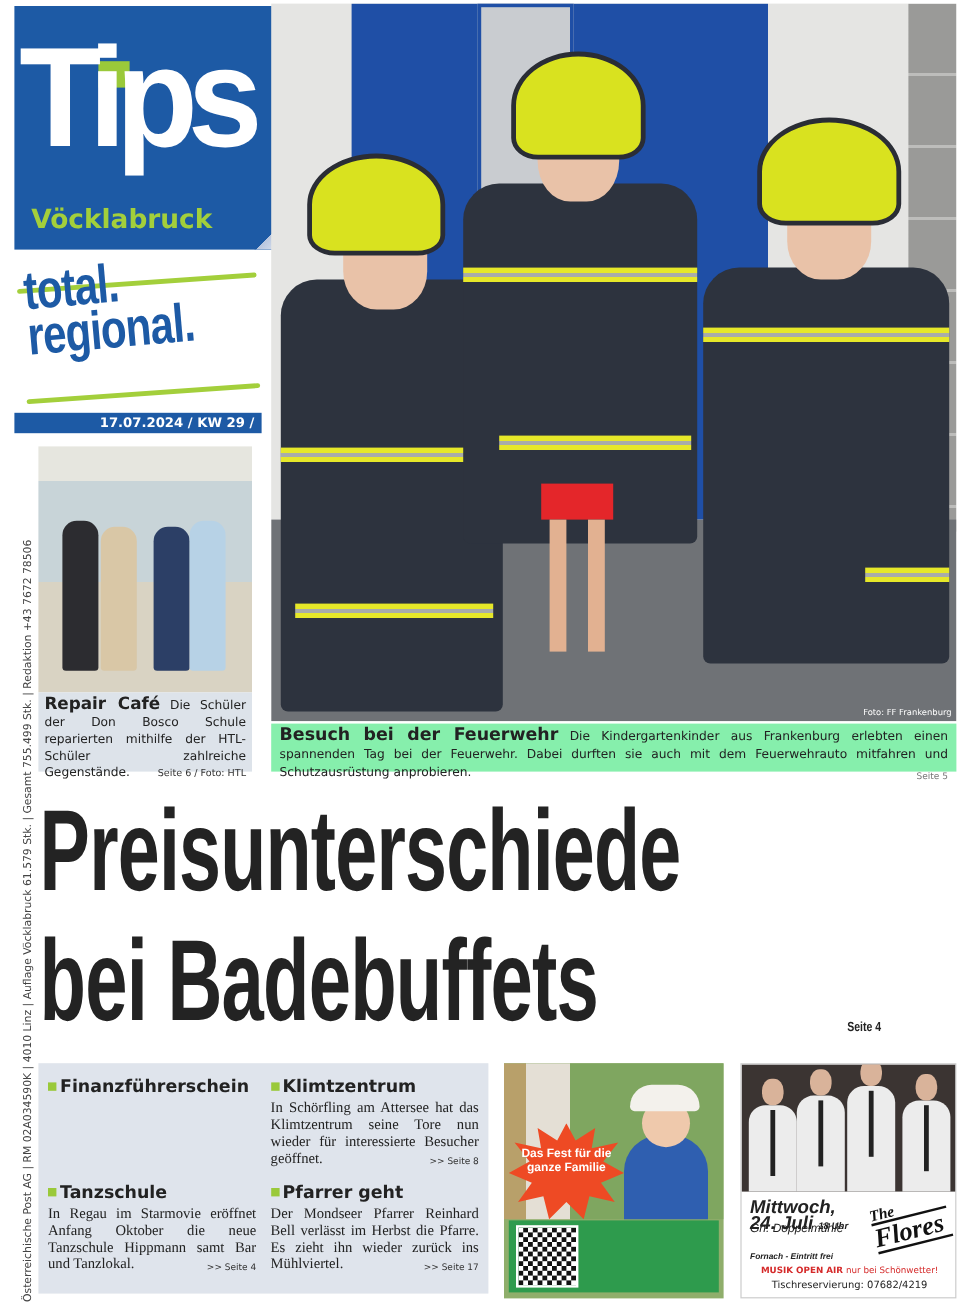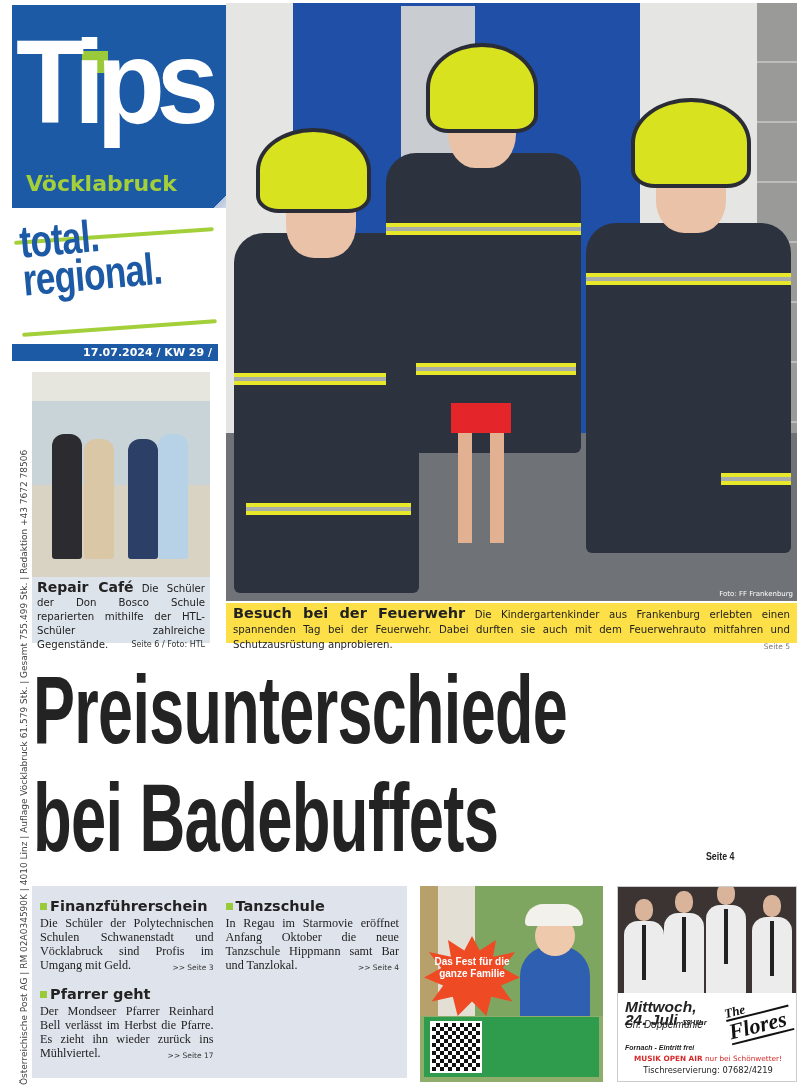--- a/index.html
+++ b/index.html
@@ -39,21 +39,21 @@
   .main-photo .door-glass { position: absolute; left: 172px; top: 0; width: 80px; height: 185px; background: #c9ccd0; border: 3px solid #1f4fa6; }
   .main-photo .floor { position: absolute; left: 0; top: 430px; width: 571px; height: 168px; background: #6f7276; }
   .main-photo .wallright { position: absolute; right: 0; top: 0; width: 40px; height: 440px; background: repeating-linear-gradient(180deg, #9a9a98 0 58px, #bdbdbb 58px 60px); }
   .kid { position: absolute; }
   .kid .helmet { position: absolute; background: #d9e21f; border-radius: 50% 50% 20% 20%; border: 4px solid #2a2d35; }
   .kid .face { position: absolute; background: #e9c2a8; border-radius: 40%; }
   .kid .coat { position: absolute; background: #2d333e; border-radius: 30px 30px 6px 6px; }
   .kid .stripe { position: absolute; height: 12px; background: linear-gradient(180deg, #e6e829 0 35%, #a8acaa 35% 65%, #e6e829 65%); }
   .photo-credit { position: absolute; right: 4px; bottom: 3px; font-family: "DejaVu Sans", sans-serif; font-size: 7px; color: #fff; }
 
-  .main-caption { position: absolute; left: 226px; top: 603px; width: 571px; height: 40px; background: #fde047; padding: 3px 7px; font-family: "DejaVu Sans", sans-serif; font-size: 10.2px; line-height: 15px; color: #222; text-align: justify; }
+  .main-caption { position: absolute; left: 226px; top: 603px; width: 571px; height: 40px; background: #86efac; padding: 3px 7px; font-family: "DejaVu Sans", sans-serif; font-size: 10.2px; line-height: 15px; color: #222; text-align: justify; }
   .main-caption .hl { font-weight: bold; font-size: 14.5px; }
   .main-caption .src { float: right; font-size: 7.5px; color: #777; margin-top: 2px; }
 
   
   .headline { position: absolute; left: 33px; top: 662px; width: 766px; font-family: "Liberation Sans", sans-serif; font-weight: bold; color: #232323; }
   .headline .h1 { position: absolute; left: 0; top: 0; font-size: 96px; line-height: 96px; white-space: nowrap; transform: scaleX(0.655); transform-origin: left top; letter-spacing: -1px; }
   .headline .h2 { position: absolute; left: 0; top: 108px; font-size: 96px; line-height: 96px; white-space: nowrap; transform: scaleX(0.66); transform-origin: left top; letter-spacing: -1px; }
   .headline .pg { position: absolute; left: 673px; top: 188px; font-size: 11px; font-weight: bold; transform: scaleX(0.8); transform-origin: left top; }
 
   
@@ -168,21 +168,24 @@
 
 <div class="headline">
   <div class="h1">Preisunterschiede</div>
   <div class="h2">bei Badebuffets</div>
   <div class="pg">Seite 4</div>
 </div>
 
 <div class="news-box">
   <div class="news-item">
     <div class="title"><span class="sq"></span><span>Finanzführerschein</span></div>
-    <div class="body"><span>Die Schüler der Polytechnischen Schulen Schwanenstadt und Vöcklabruck sind Profis im Umgang mit Geld.</span><span class="more">&gt;&gt; Seite 3</span></div>
+  </div>
+  <div class="news-item">
+    <div class="title"><span class="sq"></span><span>Klimtzentrum</span></div>
+    <div class="body"><span>In Schörfling am Attersee hat das Klimtzentrum seine Tore nun wieder für interessierte Besucher geöffnet.</span><span class="more">&gt;&gt; Seite 8</span></div>
   </div>
   <div class="news-item">
     <div class="title"><span class="sq"></span><span>Tanzschule</span></div>
     <div class="body"><span>In Regau im Starmovie eröffnet Anfang Oktober die neue Tanzschule Hippmann samt Bar und Tanzlokal.</span><span class="more">&gt;&gt; Seite 4</span></div>
   </div>
   <div class="news-item">
     <div class="title"><span class="sq"></span><span>Pfarrer geht</span></div>
     <div class="body"><span>Der Mondseer Pfarrer Reinhard Bell verlässt im Herbst die Pfarre. Es zieht ihn wieder zurück ins Mühlviertel.</span><span class="more">&gt;&gt; Seite 17</span></div>
   </div>
 </div>

